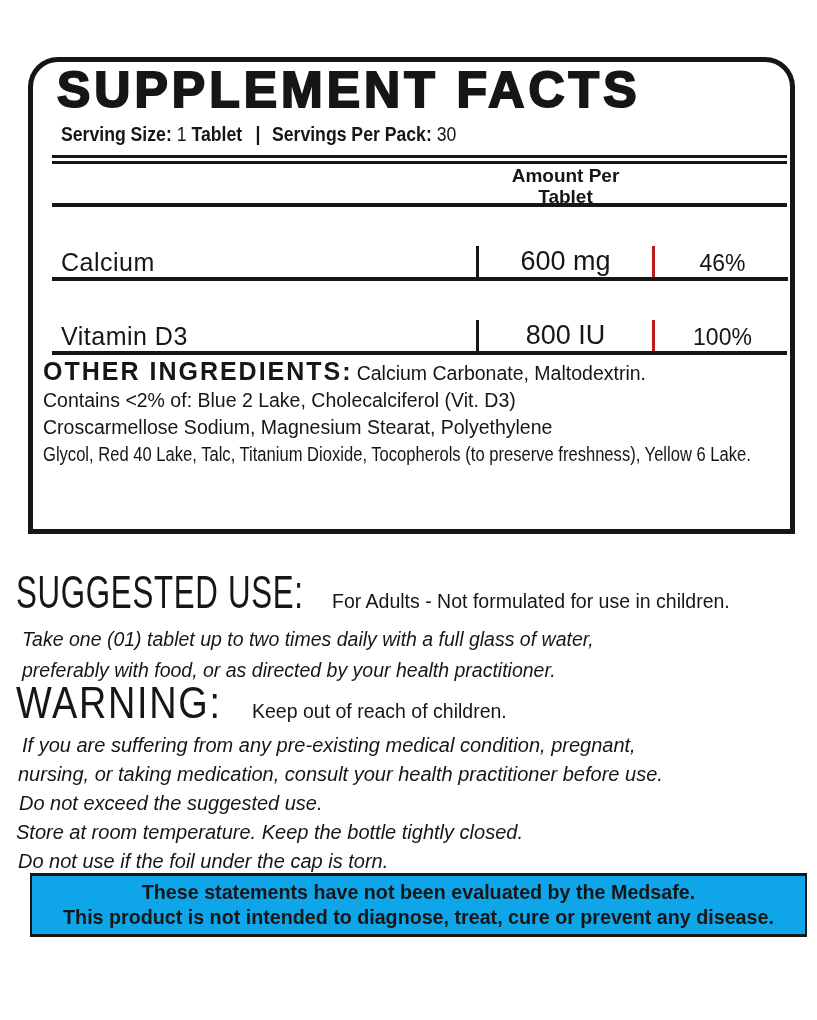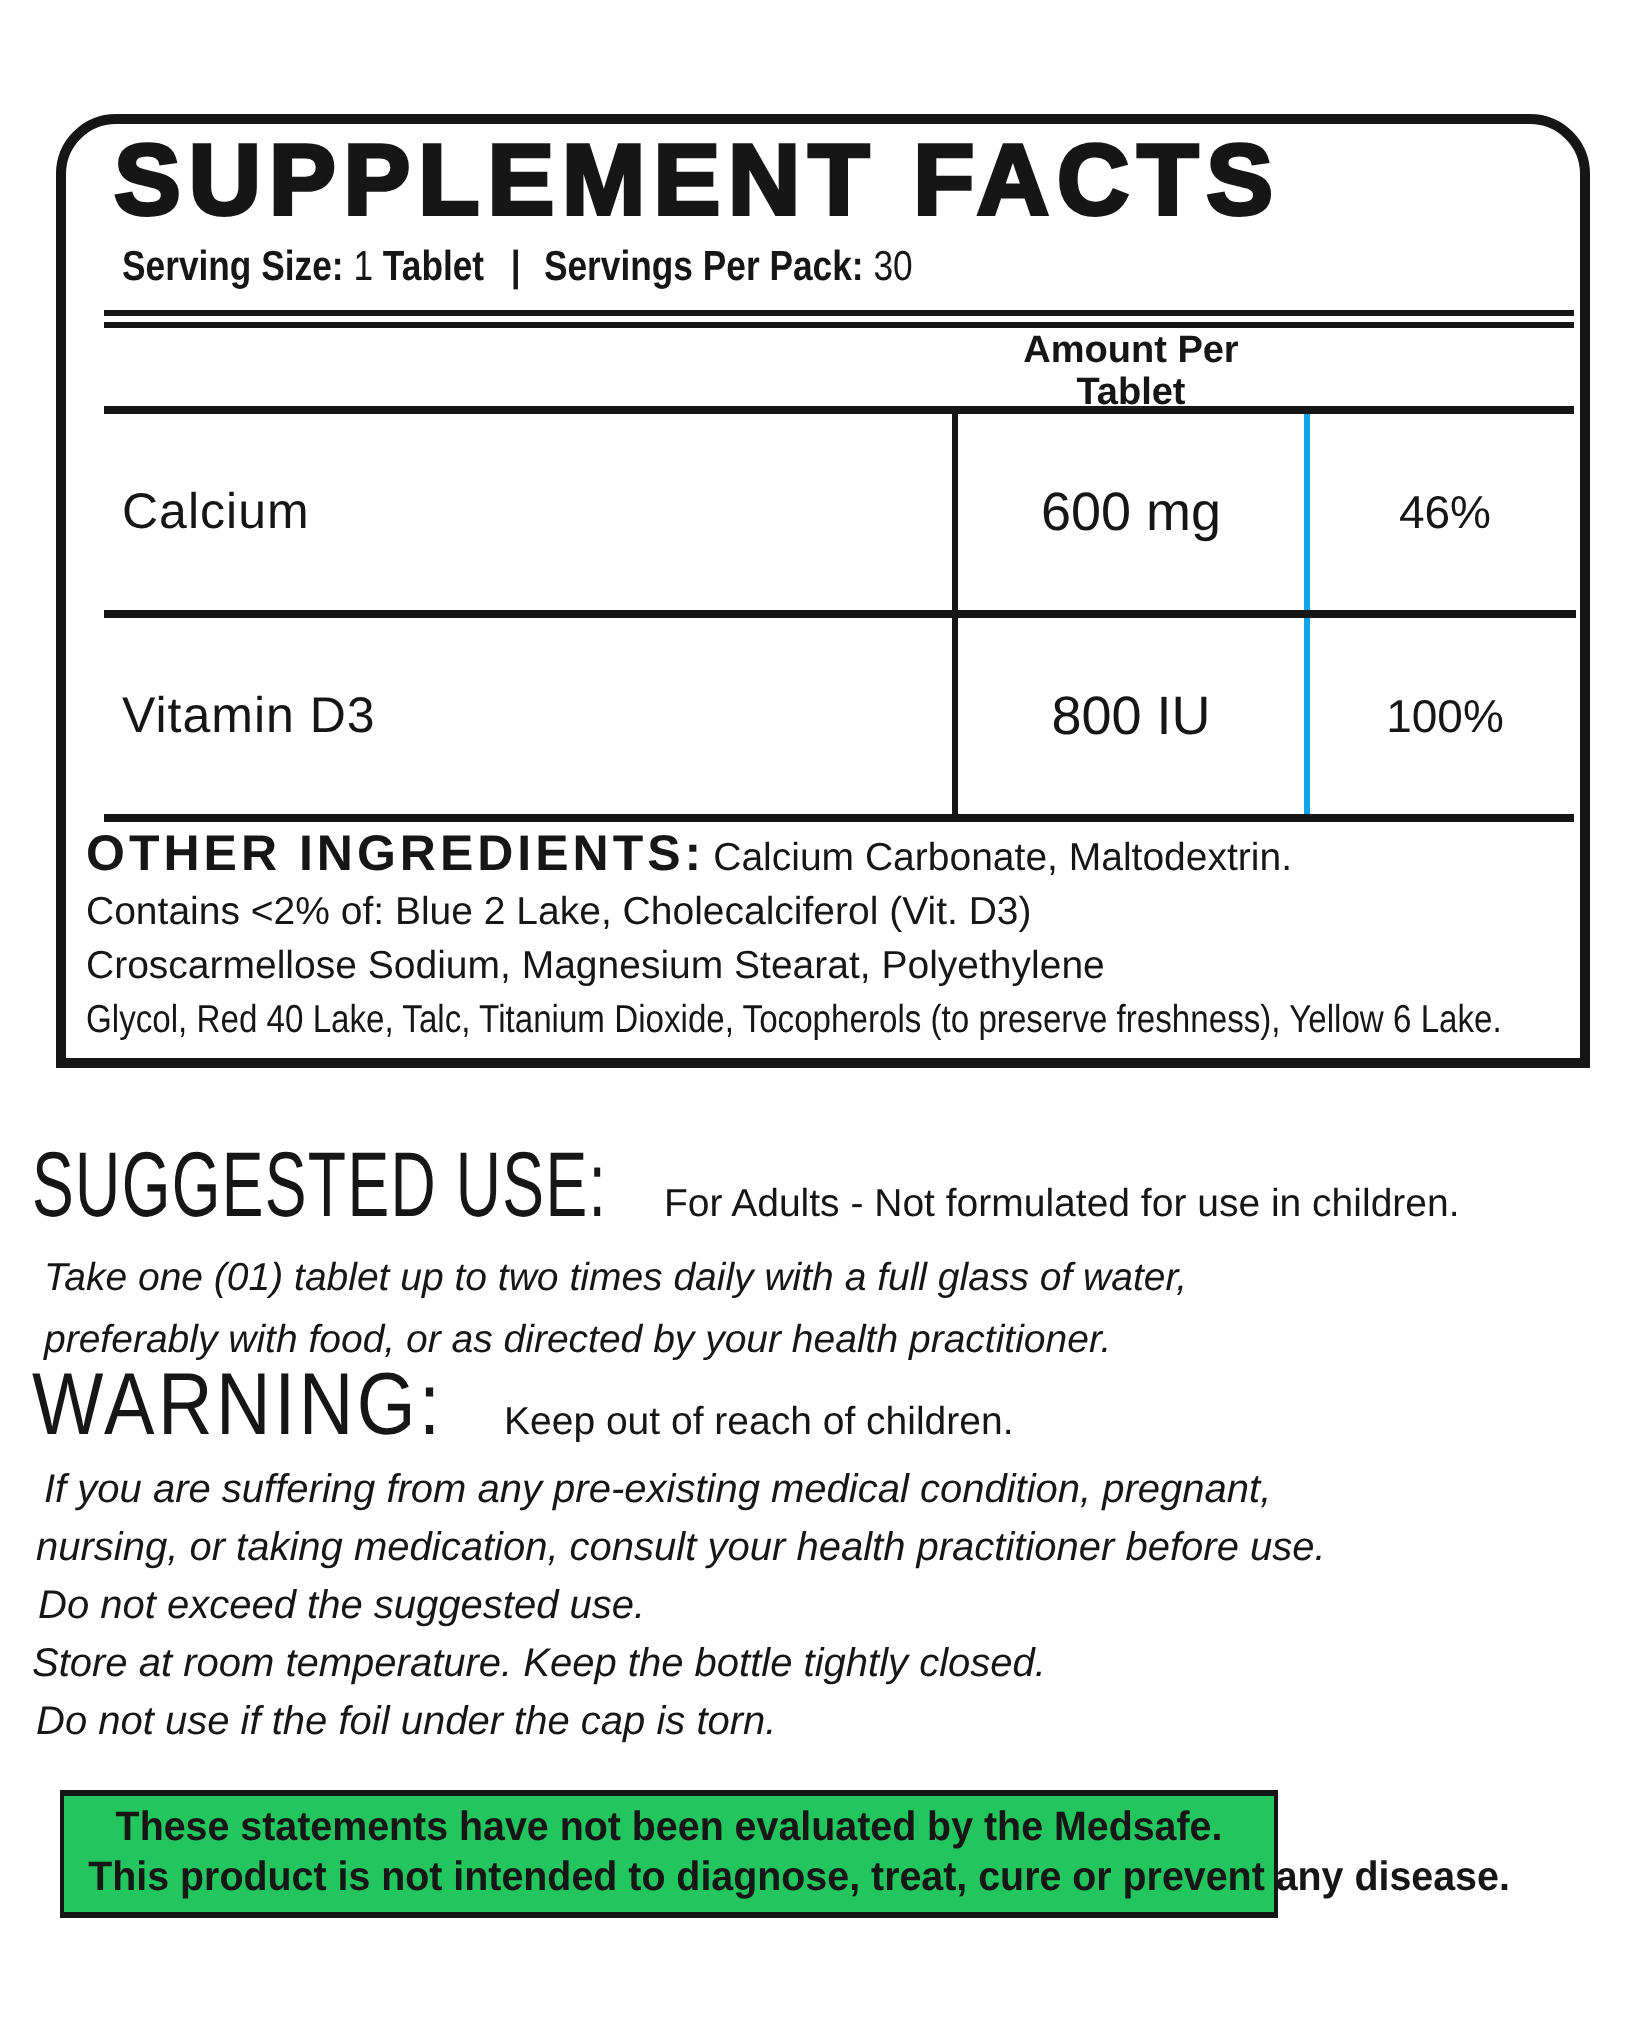--- a/index.html
+++ b/index.html
@@ -40,28 +40,28 @@
   .sep-wrap { margin-top:9px; }
 
   .header-row { position:relative; height:39px; }
   .col-hdr {
     position:absolute; top:1px; text-align:center;
     font-size:19px; font-weight:bold; line-height:1.12;
   }
   .col-hdr.amount { left:443px; width:179px; }
   .col-hdr.dv     { left:622px; width:135px; }
 
-  .tbl-row { display:flex; height:98px; }
+  .tbl-row { display:flex; height:70px;align-items:flex-end; }
   .cell-name {
     width:443px; display:flex; align-items:center;
     padding-left:28px; font-size:25px; letter-spacing:0.5px;
   }
   .cell-amount {
     width:179px; display:flex; align-items:center; justify-content:center;
-    border-left:3px solid #161616; border-right:3px solid #0ea5e9;
+    border-left:3px solid #161616; border-right:3px solid #b91c1c;
     font-size:27px;
   }
   .cell-dv {
     flex:1; display:flex; align-items:center; justify-content:center;
     font-size:23px;
   }
   .row-divider { height:4px; background:#161616; margin:0 2px 0 19px; }
 
   .other { padding:3px 6px 0 10px; font-size:19.5px; line-height:27px; }
   .other-first { white-space:nowrap; }
@@ -94,23 +94,23 @@
   .body-lines { margin:9px 0 0 6px; font-size:19.5px; line-height:31px;font-style:italic; }
   .warning .body-lines { margin:6px 0 0 0; font-size:20px; line-height:29px; }
   .body-lines div { white-space:nowrap; }
   .warning .body-lines div:nth-child(1) { padding-left:6px; }
   .warning .body-lines div:nth-child(2) { padding-left:2px; }
   .warning .body-lines div:nth-child(3) { padding-left:3px; }
   .warning .body-lines div:nth-child(5) { padding-left:2px; }
 
   
   .disclaimer {
-    position:absolute; left:30px; top:895px; width:609px;
+    position:absolute; left:30px; top:873px; width:777px;
     border:2px solid #161616; border-top-width:3px; border-bottom-width:3px;
-    padding:3px 0 5px; text-align:center; background:#22c55e;
+    padding:3px 0 5px; text-align:center; background:#0ea5e9;
   }
   .disc-line {
     font-size:20.5px; font-weight:bold; line-height:25px;
     transform:scaleX(0.96); transform-origin:center; white-space:nowrap;
   }
 </style>
 </head>
 <body>
 
 <div class="canvas">

